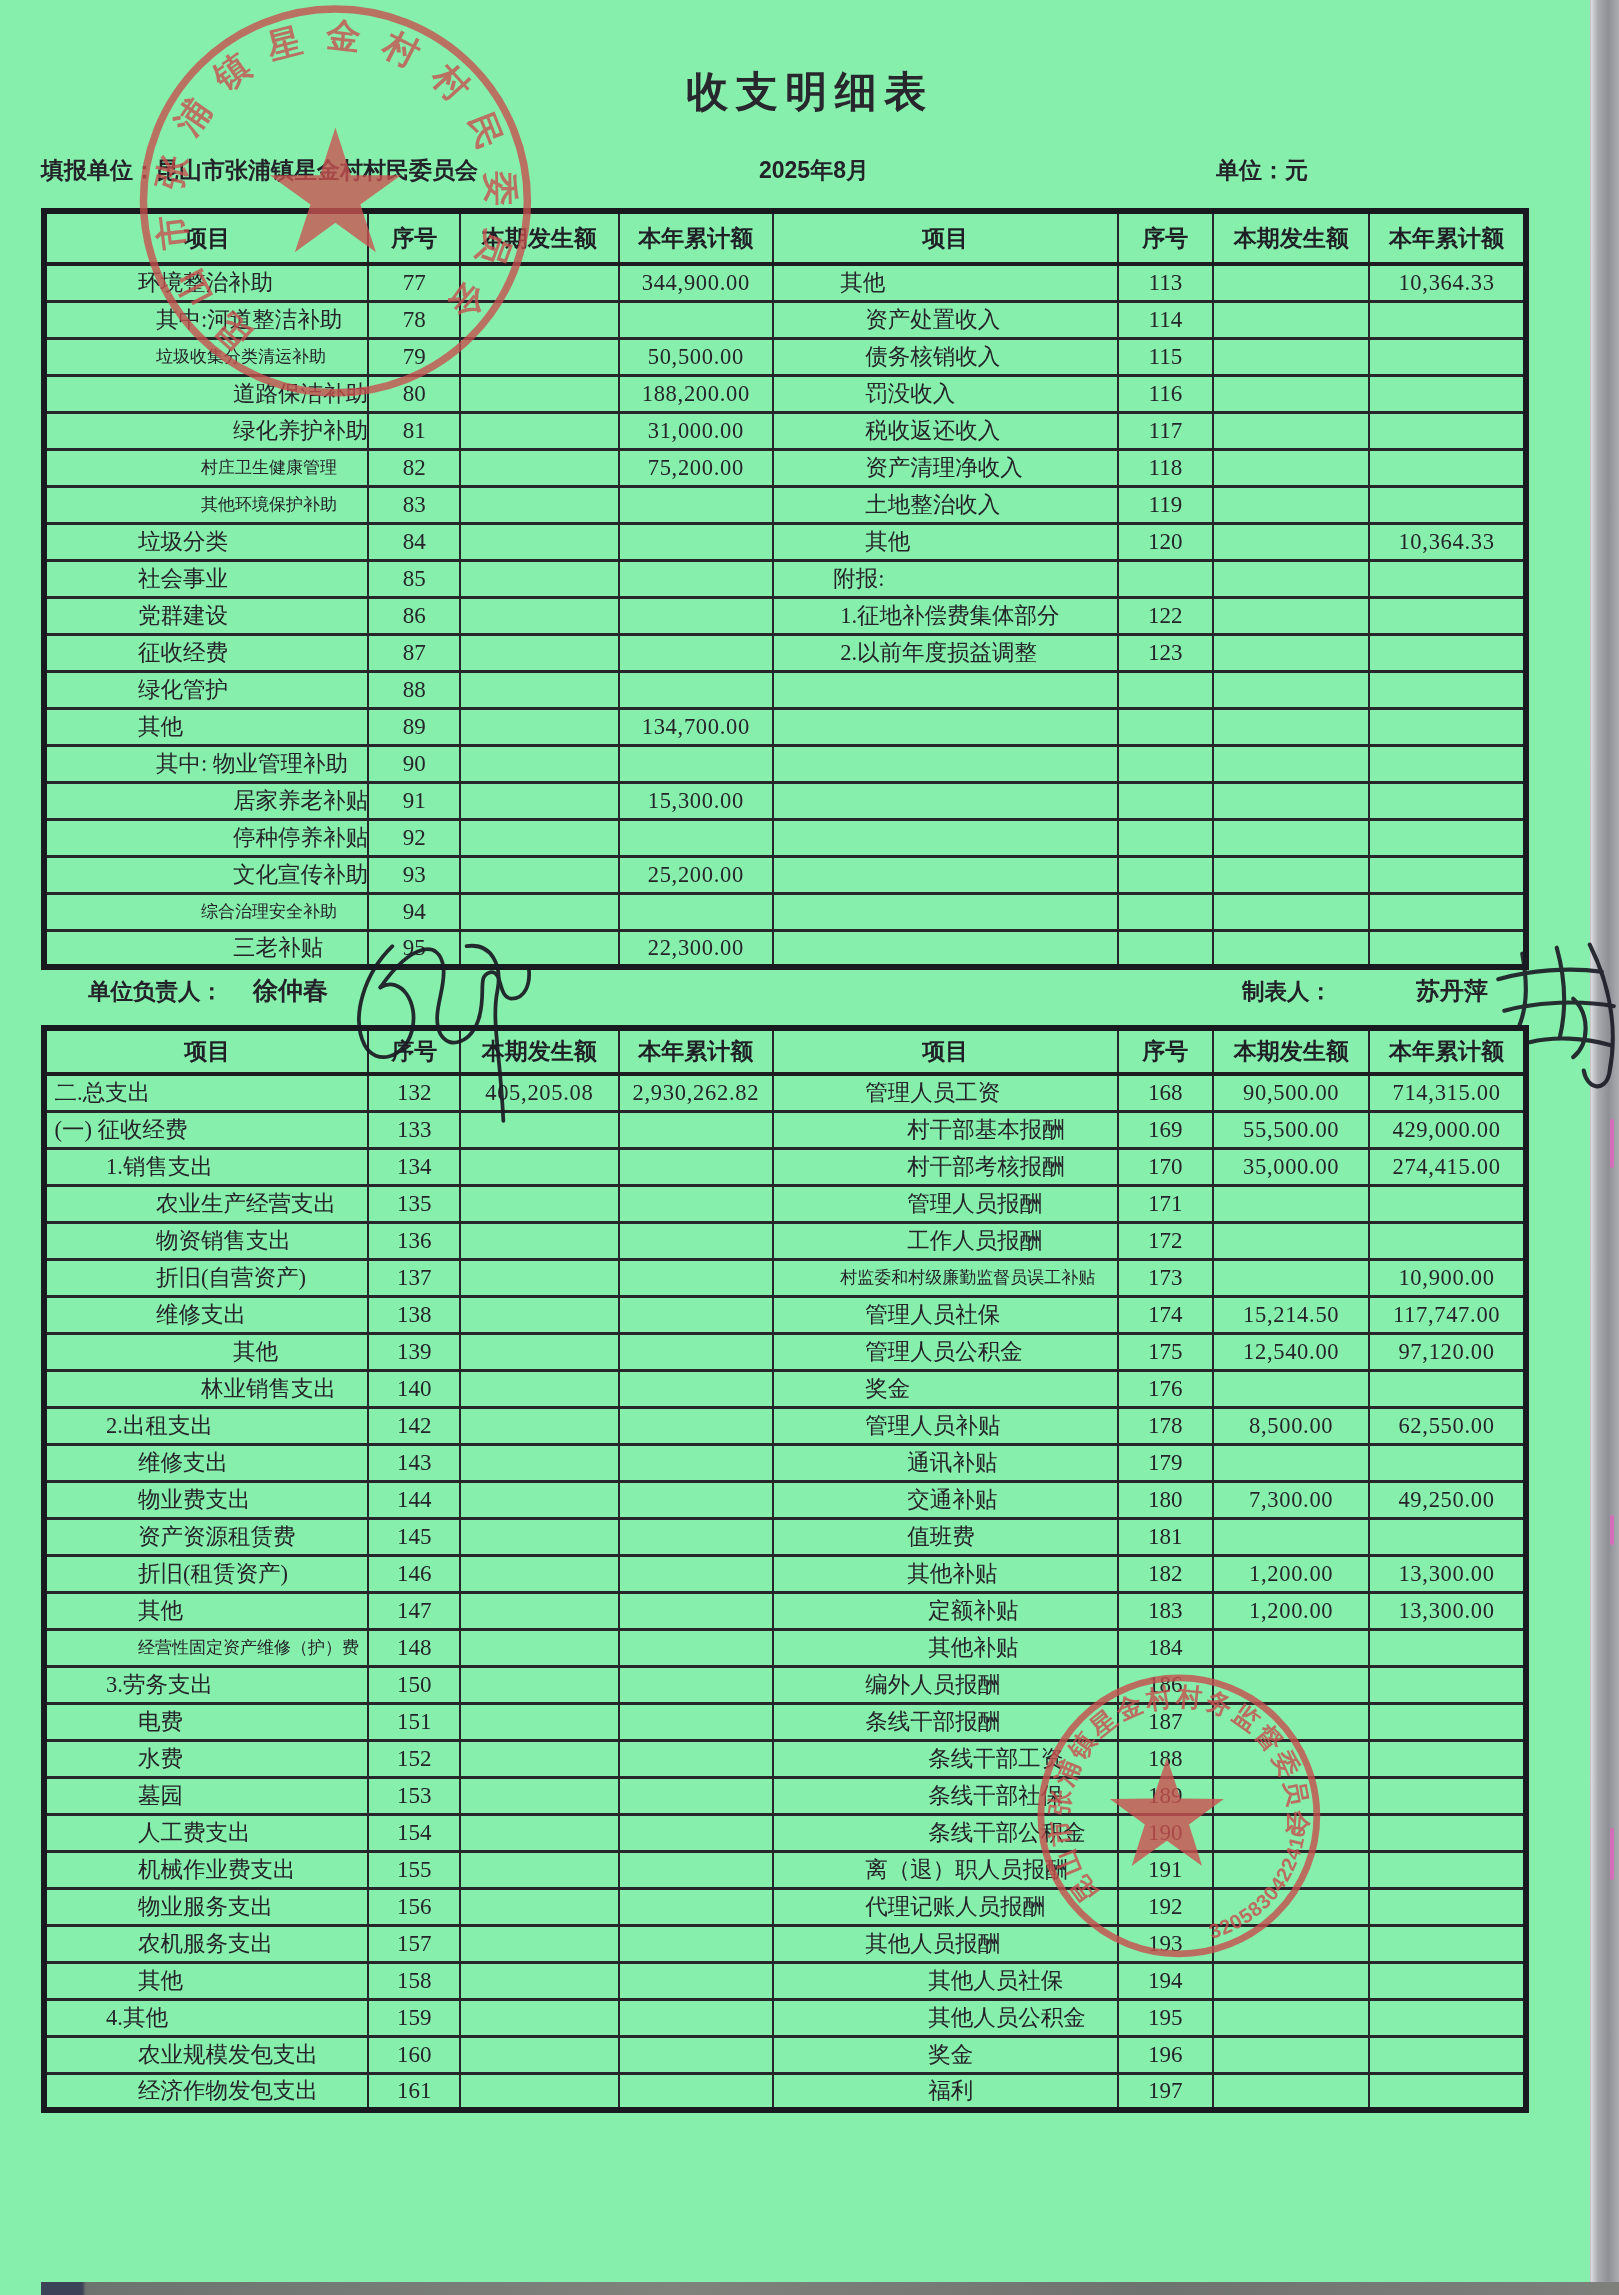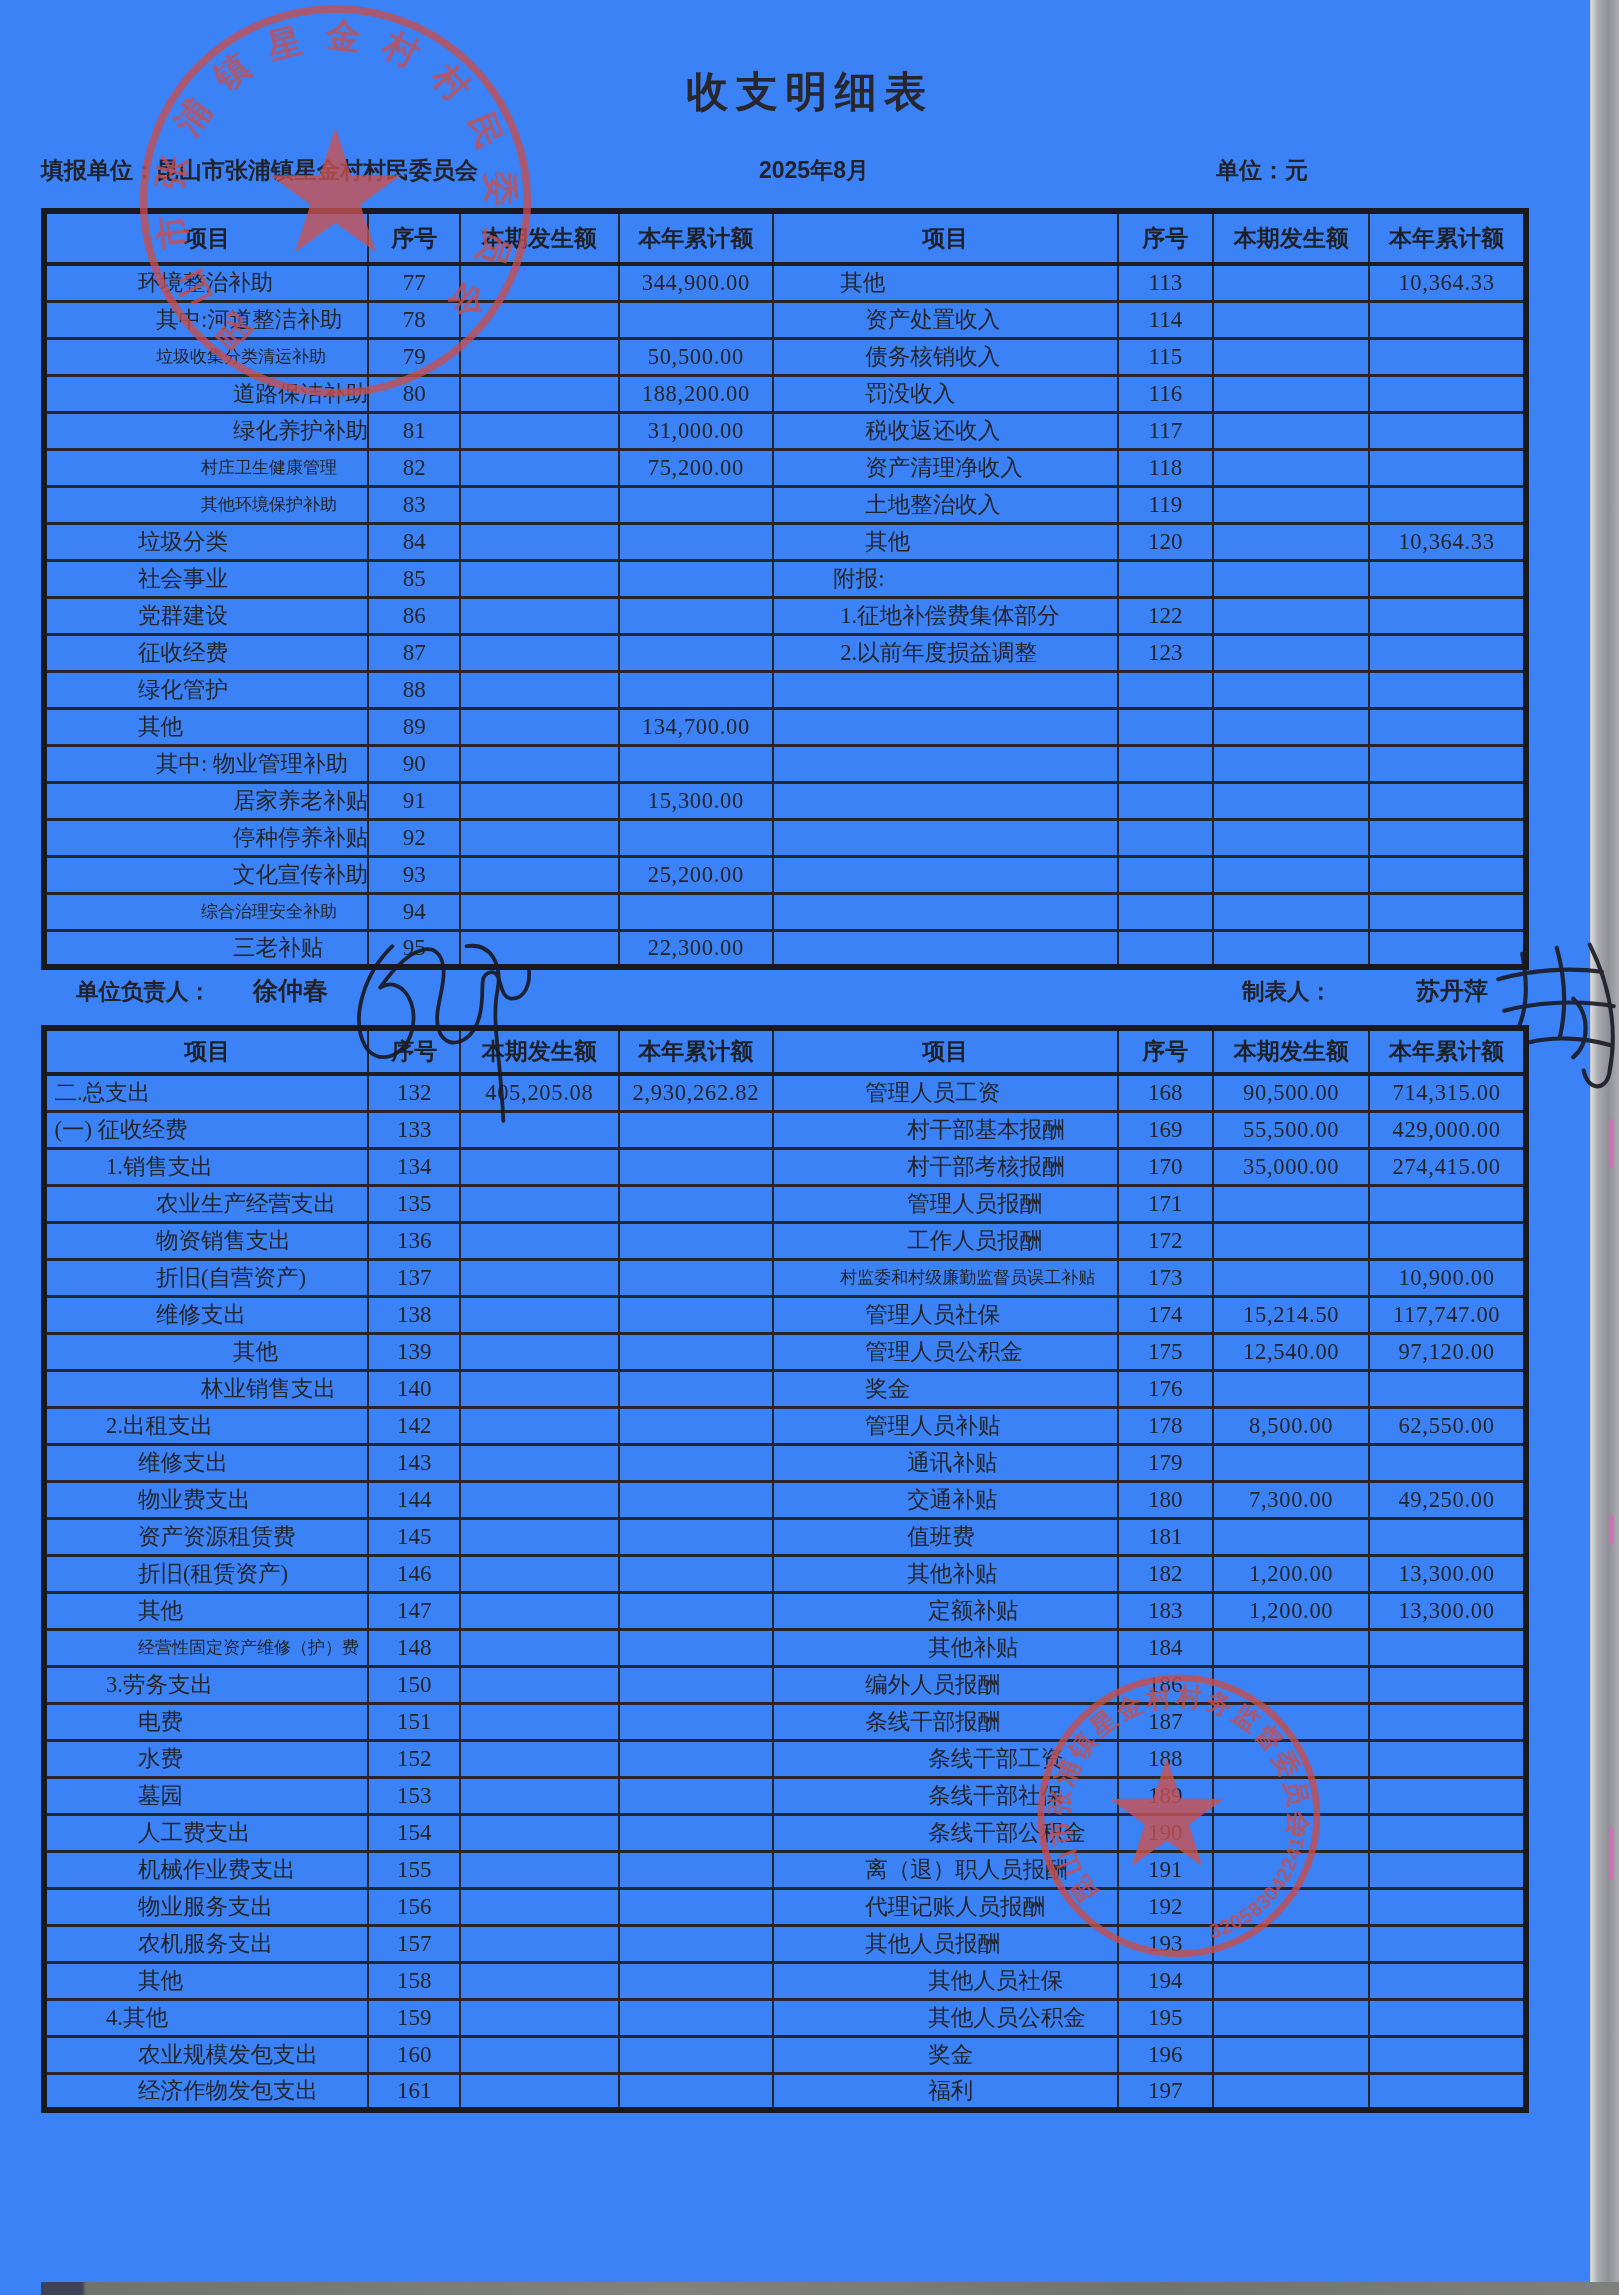--- a/index.html
+++ b/index.html
@@ -1,21 +1,21 @@
 <!DOCTYPE html>
 <html style="font-size:12px"><head>
 <meta charset="utf-8">
 <style>
   * { box-sizing: border-box; margin: 0; padding: 0; }
   html,body { background:#9a9aa0; }
   .page {
     position: relative;
     width: 1620px;
     height: 2295px;
-    background: #3b82f6;
+    background: #86efac;
     overflow: hidden;
     font-family: "Liberation Serif", "DejaVu Serif", serif;
     color: #242429;
   }
   .doc-title {
     position: absolute; top: 64px; left: 0; width: 100%;
     text-align: center;
     font-family: "Liberation Sans", "DejaVu Sans", sans-serif;
     font-weight: 700; font-size: 42px; letter-spacing: 7.5px; color: #27272d;
   }
@@ -63,21 +63,21 @@
   .i3b { padding-left: 133px; }
   .i4  { padding-left: 154px; }
   .i5  { padding-left: 186px; }
   .sm  { font-size: 17px; }
 
   .sigtext {
     position: absolute;
     font-family: "Liberation Sans", "DejaVu Sans", sans-serif;
     font-weight: 600; font-size: 22.5px; color: #222228; white-space: nowrap;
   }
-  #resp-label { left: 76px;  top: 976px; }
+  #resp-label { left: 88px;  top: 976px; }
   #resp-name  { left: 253px; top: 974px; font-size: 25px; }
   #prep-label { left: 1242px; top: 976px; }
   #prep-name  { left: 1416px; top: 975px; font-size: 24px; }
 
   #overlay {
     position: absolute; left: 0; top: 0; z-index: 9; pointer-events: none;
   }
   .right-strip {
     position: absolute; top: 0; right: 0; width: 30px; height: 100%; z-index: 7;
     background: linear-gradient(90deg, #dcdce0 0%, #a8a9ae 25%, #8f9096 60%, #aeb0b4 100%);

